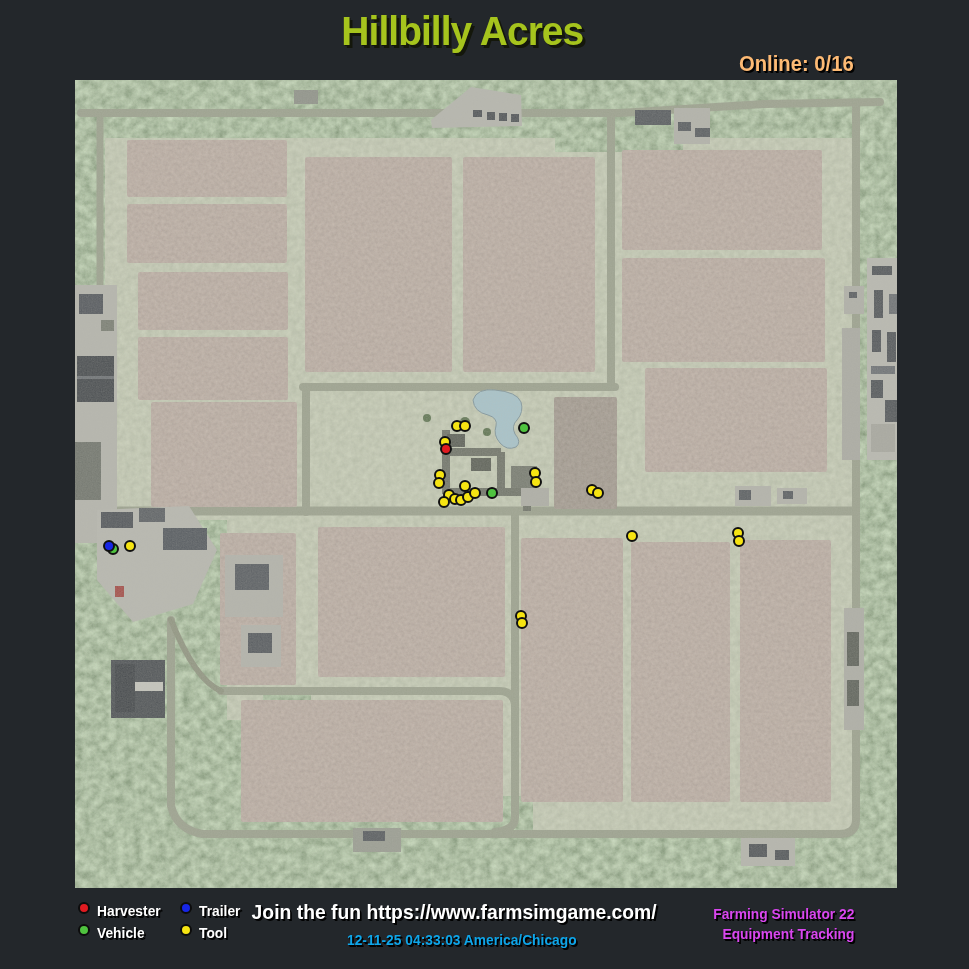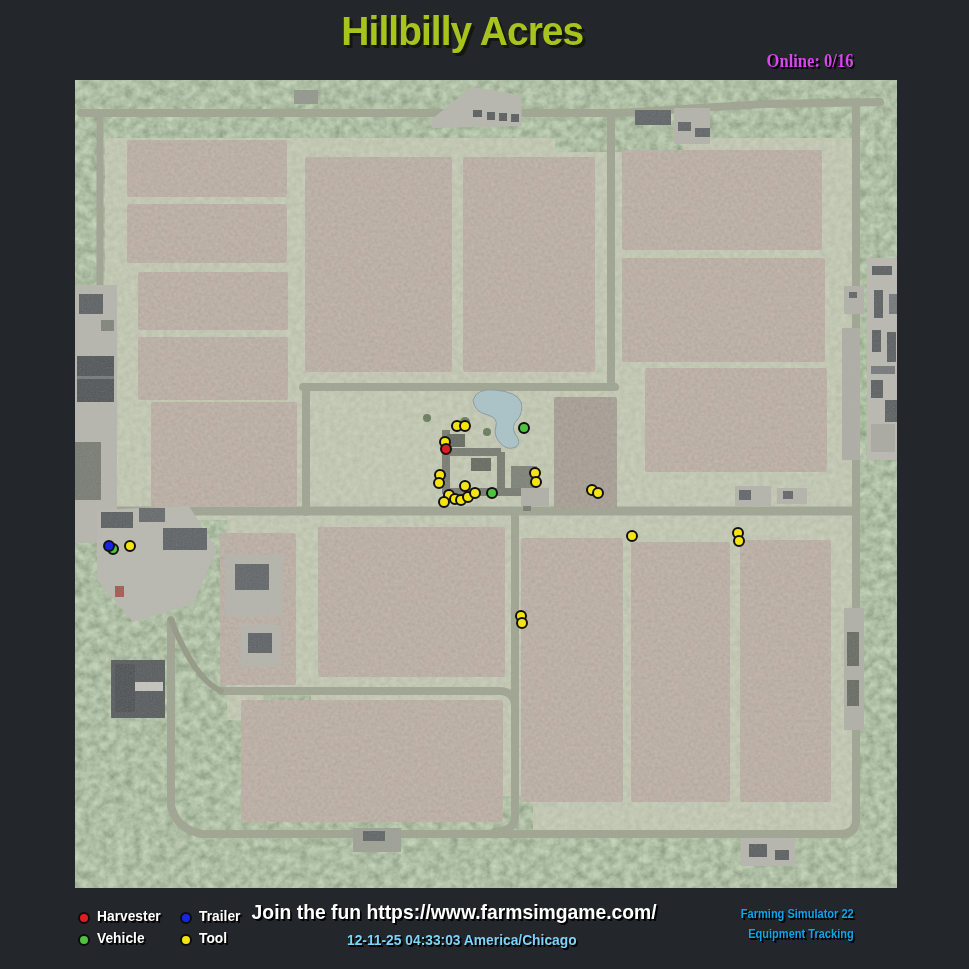--- a/index.html
+++ b/index.html
@@ -6,33 +6,33 @@
   body{font-family:"Liberation Sans", sans-serif;font-weight:700;}
   .stage{position:absolute;inset:0;width:924px;height:969px;}
   .cond{display:inline-block;transform:scaleX(.92);}
   .sh{text-shadow:2px 2px 0 rgba(0,0,0,.95),1px 1px 0 rgba(0,0,0,.8);}
   .title{position:absolute;left:0;right:0;top:8px;text-align:center;color:#a6c41d;
          font-size:41px;letter-spacing:-1px;
          text-shadow:3px 3px 0 #14170b,1px 1px 0 #14170b;}
   .title .cond{transform:scaleX(.95);transform-origin:center;}
   .map-label{position:absolute;left:75px;top:51px;color:#fff;font-size:18px;}
   .map-label .cond{transform-origin:left center;}
-  .online-label{position:absolute;right:70px;top:51px;color:#d946ef;font-size:18px;font-family:Liberation Serif, serif;}
+  .online-label{position:absolute;right:70px;top:51px;color:#fdba74;font-size:22px;}
   .online-label .cond{transform-origin:right center;}
   .map-wrap{position:absolute;left:75px;top:80px;width:822px;height:808px;}
   .legend{position:absolute;left:78px;top:902px;display:grid;
           grid-template-columns:102px 130px;grid-auto-rows:22px;}
-  .leg-item{display:flex;align-items:flex-end;gap:7px;color:#fff;font-size:15px;}
+  .leg-item{display:flex;align-items:flex-start;gap:7px;color:#fff;font-size:15px;}
   .leg-item .cond{transform-origin:left center;}
   .leg-dot{width:12px;height:12px;border-radius:50%;border:2px solid #0c0c0c;box-sizing:border-box;flex:0 0 auto;}
   .promo{position:absolute;left:0;right:16px;top:900px;text-align:center;color:#fff;font-size:21px;}
   .promo .cond{transform-origin:center;}
-  .timestamp{position:absolute;left:0;right:0;top:931px;text-align:center;color:#7dd3fc;font-size:15px;}
+  .timestamp{position:absolute;left:0;right:0;top:931px;text-align:center;color:#0ea5e9;font-size:15px;}
   .timestamp .cond{transform-origin:center;}
-  .brand{position:absolute;right:70px;top:904px;text-align:right;color:#0ea5e9;font-size:12px;line-height:20px;}
+  .brand{position:absolute;right:70px;top:904px;text-align:right;color:#d946ef;font-size:15px;line-height:20px;}
   .brand .cond{transform-origin:right center;}
 </style>
 </head>
 <body>
 
 <div class="stage">
 
   <div class="title"><span class="cond">Hillbilly Acres</span></div>
   <div class="online-label sh"><span class="cond">Online: 0/16</span></div>
 

